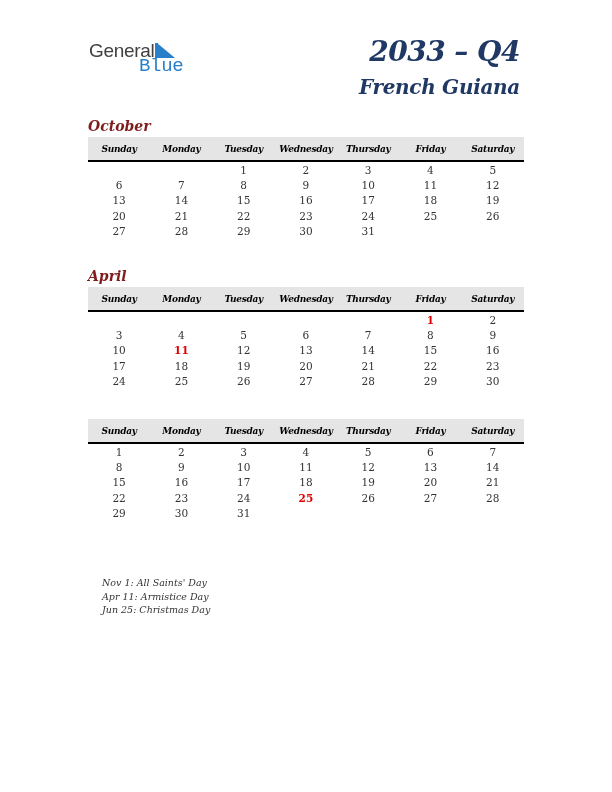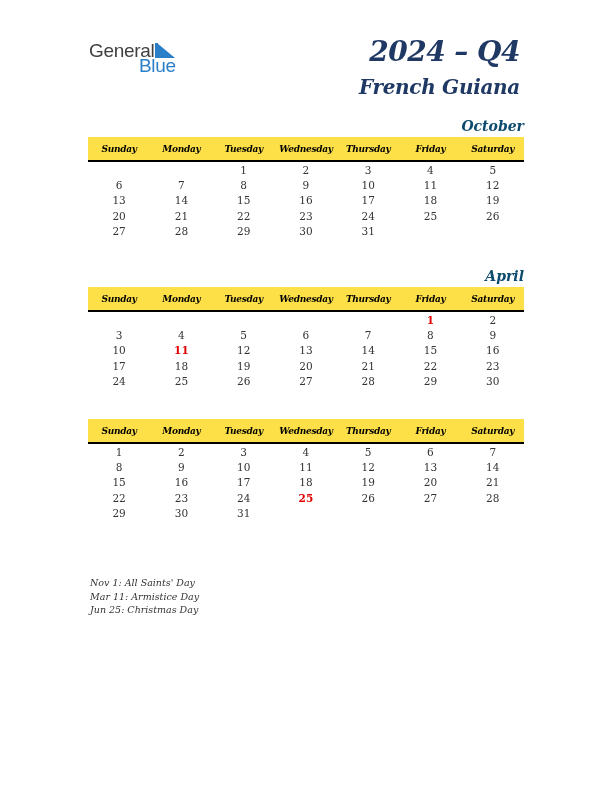--- a/index.html
+++ b/index.html
@@ -3,53 +3,53 @@
   <meta charset="utf-8">
   <style>
     html, body { margin: 0; padding: 0; }
     body {
       width: 612px; height: 792px; background: #ffffff; position: relative;
       font-family: "DejaVu Serif", serif; color: #222;
       overflow: hidden;
     }
     .logo { position: absolute; left: 89px; top: 40px; width: 100px; height: 36px; }
     .logo-general { position: absolute; left: 0; top: 0; font-family: "Liberation Sans", sans-serif; font-size: 19px; color: #404040; letter-spacing: -0.3px; }
-    .logo-blue { position: absolute; left: 50px; top: 15px; font-family: Liberation Sans, sans-serif; font-size: 19px; color: #2a7fc9; letter-spacing: -0.3px; }
+    .logo-blue { position: absolute; left: 50px; top: 15px; font-family: Liberation Mono, monospace; font-size: 19px; color: #2a7fc9; letter-spacing: -0.3px; }
     .logo-tri { position: absolute; left: 68px; top: 3px; width: 0; height: 0;
       border-left: 18px solid transparent; border-bottom: 15px solid #2a7fc9; transform: scaleX(-1); }
     .logo-bar { position: absolute; left: 66px; top: 3px; width: 3px; height: 15px; background: #2a7fc9; }
 
     .title { position: absolute; right: 92px; top: 34px; text-align: right;
       font-family: "DejaVu Serif", serif; font-style: italic; font-weight: bold; color: #1f3864; }
     .title-main { font-size: 28px; line-height: 36px; letter-spacing: -0.5px; }
     .title-sub { font-size: 20px; line-height: 26px; margin-top: 4px; letter-spacing: -0.3px; }
 
     .month { position: absolute; left: 88px; width: 436px; }
-    .month-name { text-align: right; font-style: italic; font-weight: bold; font-size: 14px; height: 18px; line-height: 18px; color: #0c4a6e; }
-    .dow-row { display: flex; background: #fde047; height: 23px; align-items: center; border-bottom: 2px solid #000; margin-top: 2px; }
+    .month-name { text-align: left; font-style: italic; font-weight: bold; font-size: 14px; height: 18px; line-height: 18px; color: #7f1d1d; }
+    .dow-row { display: flex; background: #e5e5e5; height: 23px; align-items: center; border-bottom: 2px solid #000; margin-top: 2px; }
     .dow { width: 62.28px; text-align: center; font-style: italic; font-weight: bold; font-size: 9px; color: #000; letter-spacing: -0.3px; }
     .week { display: flex; height: 15.2px; }
     .day { width: 62.28px; text-align: center; font-size: 10.5px; line-height: 15px; color: #333; font-family: "DejaVu Serif", serif; }
     .day.holiday { color: #e00000; font-weight: bold; }
     .weeks { padding-top: 1px; }
 
-    .notes { position: absolute; left: 90px; top: 576px; font-style: italic; font-size: 9.5px; line-height: 13.5px; color: #333; font-family: "DejaVu Serif", serif; }
+    .notes { position: absolute; left: 102px; top: 576px; font-style: italic; font-size: 9.5px; line-height: 13.5px; color: #333; font-family: "DejaVu Serif", serif; }
   </style>
 </head>
 <body>
 
 <div class="logo">
   <span class="logo-general">General</span>
   <span class="logo-blue">Blue</span>
   <span class="logo-bar"></span>
   <span class="logo-tri"></span>
 </div>
 
 <div class="title">
-  <div class="title-main">2024 – Q4</div>
+  <div class="title-main">2033 – Q4</div>
   <div class="title-sub">French Guiana</div>
 </div>
 
 <div class="month" style="top:117px;">
     <div class="month-name">October</div>
     <div class="dow-row">
       <div class="dow">Sunday</div>
       <div class="dow">Monday</div>
       <div class="dow">Tuesday</div>
       <div class="dow">Wednesday</div>
@@ -218,15 +218,15 @@
         <div class="day"></div>
         <div class="day"></div>
         <div class="day"></div>
         <div class="day"></div>
       </div>
     </div>
   </div>
 
 <div class="notes">
   <div>Nov 1: All Saints' Day</div>
-  <div>Mar 11: Armistice Day</div>
+  <div>Apr 11: Armistice Day</div>
   <div>Jun 25: Christmas Day</div>
 </div>
 
 </body></html>

